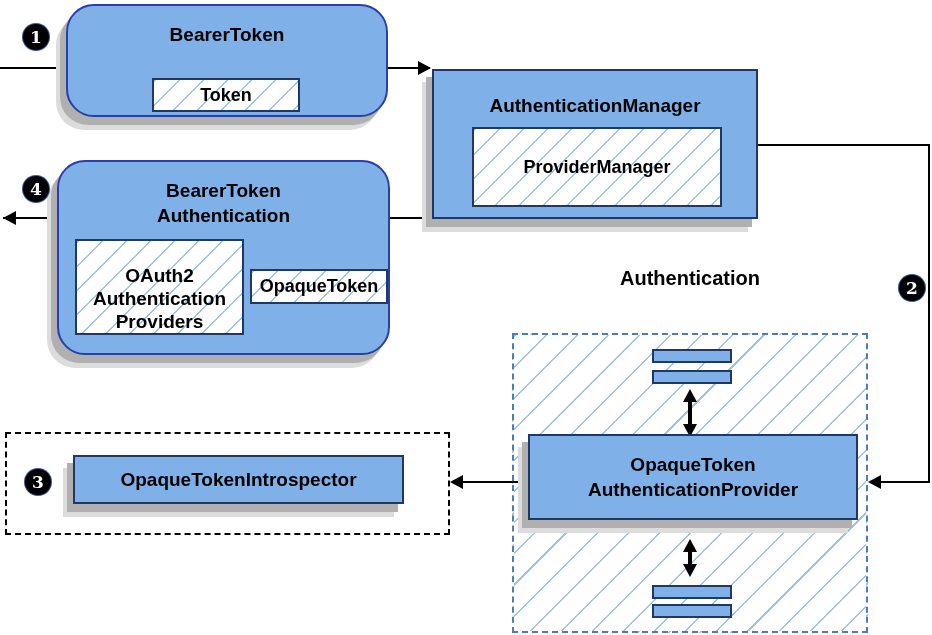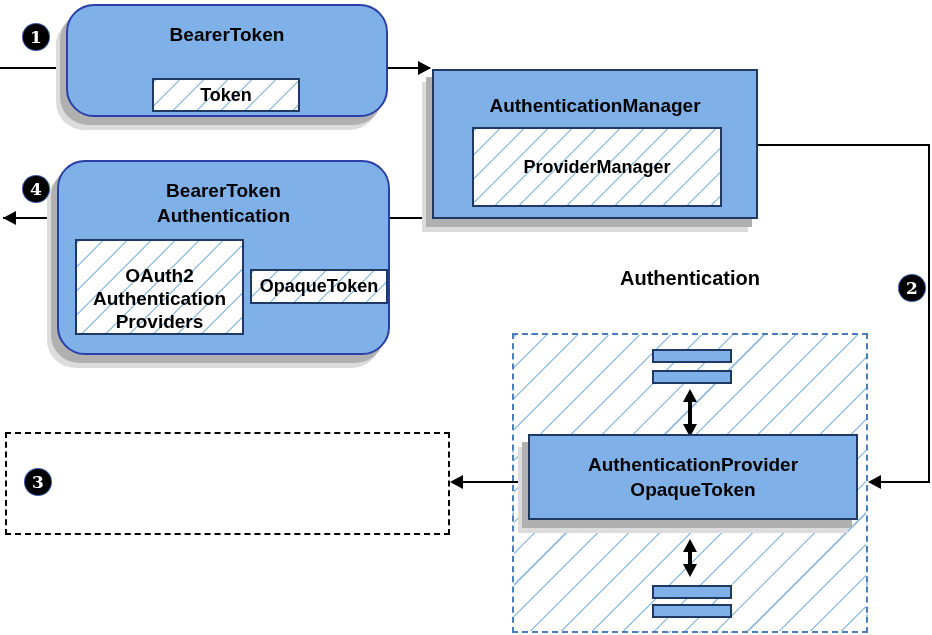--- a/index.html
+++ b/index.html
@@ -117,32 +117,37 @@
 
   <div class="bar" style="left:652px; top:349px;"></div>
   <div class="bar" style="left:652px; top:370px;"></div>
 
   <div class="tri tri-u" style="left:683px; top:389px;"></div>
   <div class="line" style="left:688px; top:400px; width:4px; height:26px;"></div>
   <div class="tri tri-d" style="left:683px; top:424px;"></div>
 
   <div class="box" style="left:528px; top:434px; width:330px; height:86px;">
     <div class="center-txt" style="width:100%; height:100%; font-size:19px; line-height:25px;">
+      <div>OpaqueToken</div>
       <div>AuthenticationProvider</div>
-      <div>OpaqueToken</div>
     </div>
   </div>
 
   <div class="tri tri-u" style="left:683px; top:539px;"></div>
   <div class="line" style="left:688px; top:550px; width:4px; height:16px;"></div>
   <div class="tri tri-d" style="left:683px; top:564px;"></div>
 
   <div class="bar" style="left:652px; top:585px;"></div>
   <div class="bar" style="left:652px; top:604px;"></div>
 
+  <div class="box" style="left:73px; top:455px; width:331px; height:49px;">
+    <div class="center-txt" style="width:100%; height:100%; font-size:19px;">
+      <span>OpaqueTokenIntrospector</span>
+    </div>
+  </div>
 
   <div class="badge" style="left:23px; top:24px;">
     <span>1</span>
   </div>
   <div class="badge" style="left:899px; top:275px;">
     <span>2</span>
   </div>
   <div class="badge" style="left:25px; top:469px;">
     <span>3</span>
   </div>

